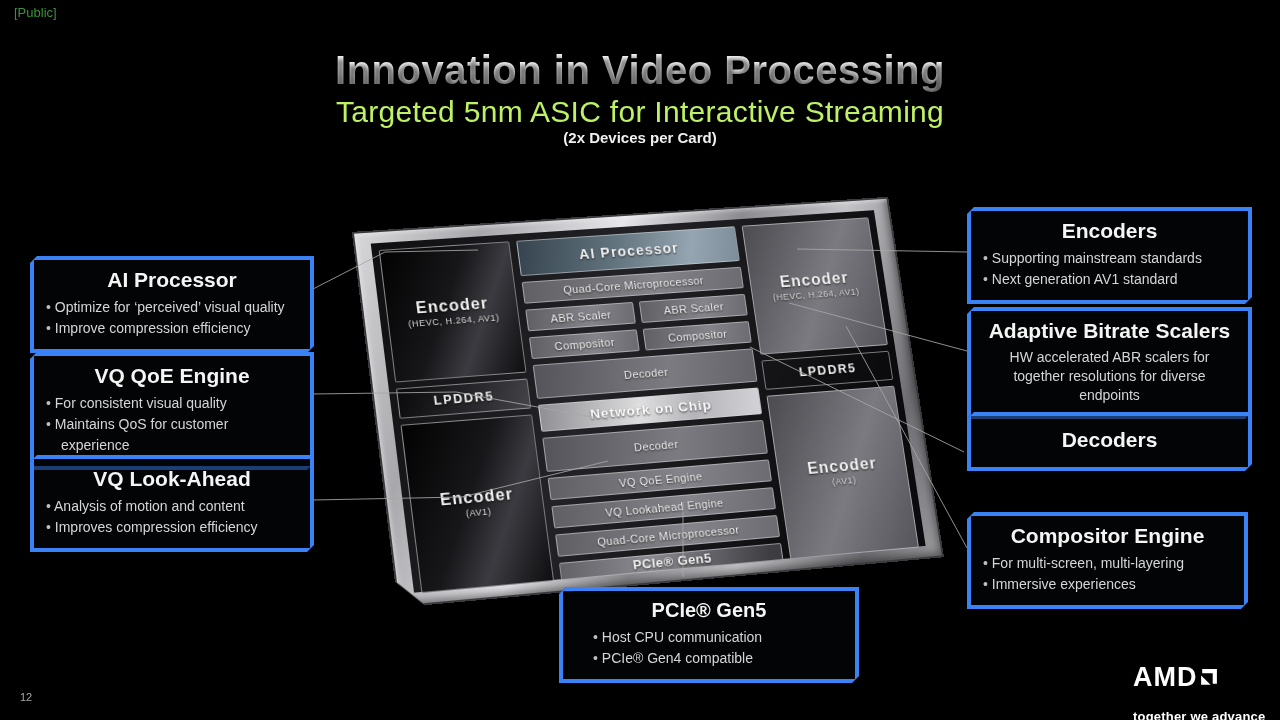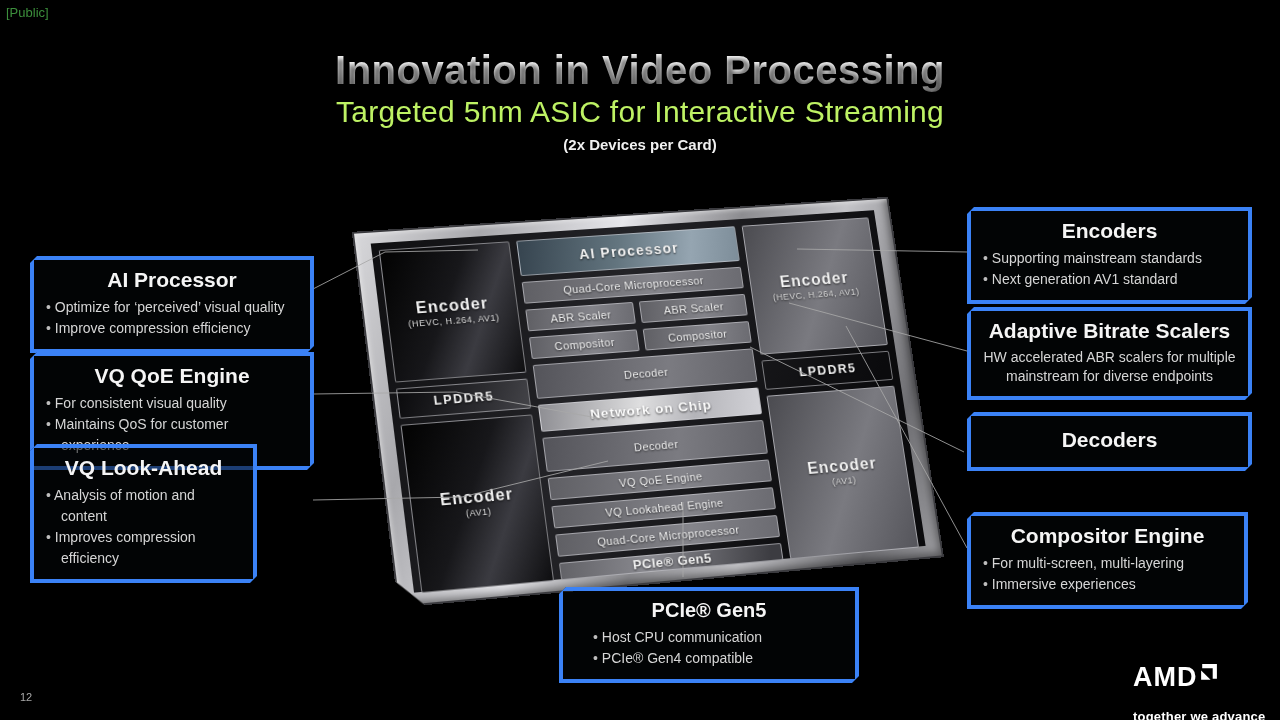--- a/index.html
+++ b/index.html
@@ -3,45 +3,45 @@
 <meta charset="utf-8">
 <style>
   * { margin:0; padding:0; box-sizing:border-box; }
   html,body { background:#000; }
   .slide {
     position:relative; width:1280px; height:720px; background:#000;
     font-family:"Liberation Sans", sans-serif; overflow:hidden; color:#e8e8e8;
   }
 
   
-  .public-tag { position:absolute; left:6px; top:5px; font-size:13px; color:#3c8f3c; }
+  .public-tag { position:absolute; left:14px; top:5px; font-size:13px; color:#3c8f3c; }
   .header { position:absolute; left:0; top:48px; width:100%; text-align:center; }
   .title {
     font-size:40px; font-weight:bold; letter-spacing:0.5px;
     background:linear-gradient(180deg,#ffffff 0%,#f1f1f1 45%,#8f8f8f 100%);
     -webkit-background-clip:text; background-clip:text; color:transparent;
     text-shadow:0 3px 4px rgba(0,0,0,0.55);
   }
   .subtitle { margin-top:2px; font-size:30px; font-weight:normal; color:#bef264; letter-spacing:0.3px; }
-  .subnote  { margin-top:7px; font-size:15px; font-weight:bold; color:#f0f0f0; }
+  .subnote  { font-size:15px; font-weight:bold; color:#f0f0f0; }
 
   
   .callout {
     position:absolute; border:4px solid #3b82f6; background:rgba(4,8,9,0.55);
     clip-path:polygon(7px 0,100% 0,100% calc(100% - 7px),calc(100% - 7px) 100%,0 100%,0 7px);
     padding:6px 12px 10px; z-index:5;
   }
   .callout h2 { font-size:21px; font-weight:bold; color:#f5f5f5; text-align:center; margin:2px 0 5px; }
   .callout ul { list-style:none; }
   .callout li { font-size:14px; line-height:21px; color:#d6d6d6; padding-left:15px; text-indent:-15px; }
   .callout li::before { content:"•  "; color:#bdbdbd; }
   .callout .plain { font-size:14px; line-height:19px; color:#d6d6d6; text-align:center; }
   .box-ai  { left:30px;  top:256px; width:284px; }
   .box-qoe { left:30px;  top:352px; width:284px; }
-  .box-la  { left:30px;  top:444px; width:227px; }
+  .box-la  { left:30px;  top:455px; width:284px; }
   .box-enc { left:967px; top:207px; width:285px; }
   .box-abr { left:967px; top:307px; width:285px; }
   .box-dec { left:967px; top:412px; width:285px; padding-top:10px; }
   .box-dec .plain { font-size:15px; margin-top:6px; }
   .box-cmp { left:967px; top:512px; width:281px; }
   .box-pcie{ left:559px; top:587px; width:300px; }
   .box-pcie h2 { font-size:20px; }
   .box-pcie li { margin-left:18px; }
 
   
@@ -87,21 +87,21 @@
   .noc-label { font-size:13.5px; font-weight:bold; letter-spacing:1px; color:#ffffff; }
   .lpddr-label{ font-size:12.5px; font-weight:bold; letter-spacing:1.5px; }
   .row2 { display:flex; gap:6px; }
   .row2 .blk { flex:1; }
   .h-ai{height:36px;} .h-sm{height:22px;} .h-md{height:34px;} .h-noc{height:27px;}
   .h-lp{height:30px;} .flex1{flex:1;}
 
   
   .slide-number { position:absolute; left:20px; top:691px; font-size:11px; color:#a8a8a8; }
   .amd-logo { position:absolute; left:1133px; top:662px; }
-  .amd-row { display:flex; align-items:flex-start; }
+  .amd-row { display:flex; align-items:center; }
   .amd-text { font-size:27px; font-weight:bold; color:#fff; letter-spacing:1px; }
   .amd-tagline { font-size:13px; font-weight:bold; color:#fff; margin-top:16px; letter-spacing:0.2px; }
 </style>
 </head>
 <body>
 
 <div class="slide">
 
   <div class="public-tag">[Public]</div>
 
@@ -228,21 +228,21 @@
 
   <div class="callout box-enc">
     <h2>Encoders</h2>
     <ul>
       <li>Supporting mainstream standards</li>
       <li>Next generation AV1 standard</li>
     </ul>
   </div>
   <div class="callout box-abr">
     <h2>Adaptive Bitrate Scalers</h2>
-    <div class="plain">HW accelerated ABR scalers for multiple mainstream for diverse endpoints</div>
+    <div class="plain">HW accelerated ABR scalers for together resolutions for diverse endpoints</div>
   </div>
   <div class="callout box-dec">
     <h2>Decoders</h2>
   </div>
   <div class="callout box-cmp">
     <h2>Compositor Engine</h2>
     <ul>
       <li>For multi-screen, multi-layering</li>
       <li>Immersive experiences</li>
     </ul>

